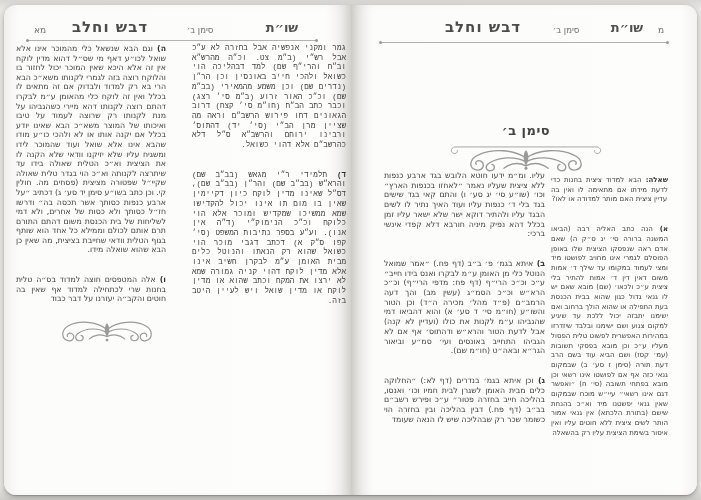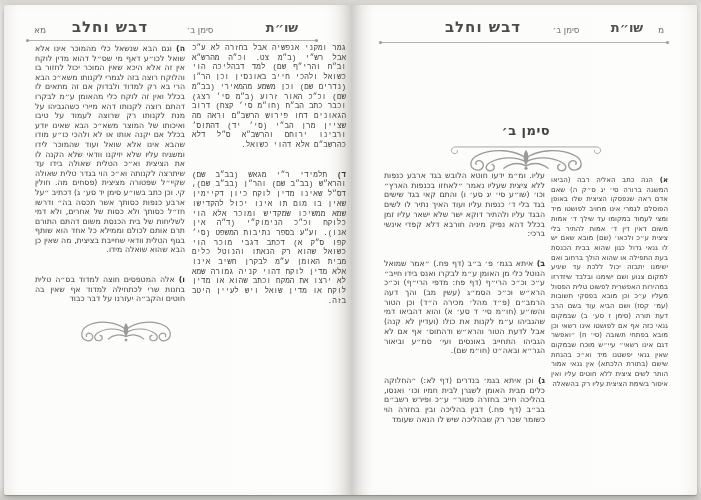--- a/index.html
+++ b/index.html
@@ -4,21 +4,21 @@
 <style>
   html,body{margin:0;padding:0;background:#dddcd9;}
   *{box-sizing:border-box;}
   .stage{
     position:relative;width:701px;height:500px;overflow:hidden;
     background:linear-gradient(#d8d7d4,#ecebe8 10px,#ecebe8 486px,#cfcecb);
     font-family:"DejaVu Sans",sans-serif;
   }
   .spread{
     position:absolute;left:4px;top:5px;width:693px;height:490px;
-    border-radius:2px;overflow:hidden;
+    border-radius:12px;overflow:hidden;
     box-shadow:0 2px 7px rgba(40,38,35,.35), 0 1px 1px rgba(0,0,0,.2);
   }
   .page{position:absolute;top:0;height:490px;background:#fdfdfc;}
   .page.left{
     left:0;width:347px;
     background:linear-gradient(to right,#f0efec 0,#fcfcfb 14px,#fdfdfc 320px,#f4f3f0 347px);
     box-shadow:inset -16px 0 20px -16px rgba(70,64,58,.38);
   }
   .page.right{
     left:347px;width:346px;
@@ -31,21 +31,21 @@
   .hdr-siman{font-size:8.5px;color:#6a6a68;text-align:center;}
   .hdr-pagenum{font-size:9px;color:#6a6a68;}
   .hdr-rule{position:absolute;height:3px;display:flex;align-items:center;}
   .hdr-rule .line{flex:1;height:1px;background:#b3b2af;}
   .hdr-rule .dot{width:3px;height:3px;border-radius:50%;background:#9a9997;}
   .col{position:absolute;direction:rtl;text-align:justify;color:#3e3d3b;}
   .para{margin:0;text-justify:inter-word;}
   .para + .para{margin-top:20px;}
   .para b{font-weight:bold;color:#333231;}
   .para.last-center{text-align-last:center;}
-  .lp-left{left:31px;top:39px;width:150px;font-size:7.8px;line-height:9.6px;}
+  .lp-left{left:12px;top:39px;width:150px;font-size:7.8px;line-height:9.6px;}
   .lp-right{left:188px;top:39px;width:154px;font-size:7.6px;line-height:9.7px;font-family:Liberation Mono, monospace;}
   .rp-left{left:33px;top:166px;width:161px;font-size:7.8px;line-height:9.7px;}
   .rp-right{left:200px;top:171px;width:117px;font-size:7px;line-height:9.7px;}
   .closing{direction:rtl;text-align:center;font-size:7.8px;color:#3e3d3b;margin-top:4px;}
   .siman-head{position:absolute;left:30px;top:118px;width:290px;text-align:center;
     font-size:13px;font-weight:bold;color:#434341;direction:rtl;letter-spacing:.5px;}
   .orn{position:absolute;}
   .orn-head{left:96px;top:136px;width:158px;height:34px;}
   .orn-end{display:block;margin:8px auto 0;width:118px;height:42px;}
 </style>
@@ -126,19 +126,20 @@
       <div class="col rp-left">
         <div>
             <p class="para">עליו. ומ״מ ידעו חוטא הלובש בגד ארבע כנפות ללא ציצית שעליו נאמר ״לאחזו בכנפות הארץ״ וכו׳ (שו״ע סי׳ יג סע׳ ו) והתם קאי בגד שישים בגד בלי ד׳ כנפות עליו ועוד האיך נתיר לו לשים הבגד עליו ולהתיר דוקא ישר שלא ישאר עליו זמן בכלל דהא נפיק מיניה חורבא דלא קפדי אינשי ברכי:</p>
             <p class="para"><b>ב) </b>איתא בגמ׳ פ׳ ב״ב (דף פח.) ״אמר שמואל הנוטל כלי מן האומן ע״מ לבקרו ואנס בידו חייב״ ע״כ וכ״כ הרי״ף (דף פח: מדפי הרי״ף) וכ״כ הרא״ש וכ״כ הסמ״ג (עשין מב) והך דעה הרמב״ם (פ״ד מהל׳ מכירה ה״ד) וכן הטור והשו״ע (חו״מ סי׳ ד סע׳ א) והוא דהביאו דמי שהגביהו ע״מ לקנות את כולו (ועדיין לא קנה) אבל לדעת הטור והרא״ש ודהתוס׳ אף אם לא הגביהו התחייב באונסים ועי׳ סמ״ע וביאור הגר״א ובאה״ט (חו״מ שם).</p>
             <p class="para"><b>ג) </b>וכן איתא בגמ׳ בנדרים (דף לא:) ״החלוקה כלים מבית האומן לשגרן לבית חמיו וכו׳ ואנסו, בהליכה חייב בחזרה פטור״ ע״כ ופירש רשב״ם בב״ב (דף פח.) דבין בהליכה ובין בחזרה הוי כשומר שכר רק שבהליכה שיש לו הנאה שעומד</p>
           </div>
       </div>
 
       <div class="col rp-right">
         <div>
+            <p class="para last-center"><b>שאלה: </b>הבא למדוד ציצית בחנות כדי לדעת מידתו אם מתאימה לו ואין בה עדיין ציצית האם מותר למדודה או לאו?</p>
             <p class="para"><b>א) </b>הנה כתב האליה רבה (הביאו המשנה ברורה סי׳ יג ס״ק ה) שאם אדם ראה שנפסקו הציצית שלו באופן הפוסלם לגמרי אינו מחויב לפושטו מיד ומצי לעמוד במקומו עד שילך ד׳ אמות משום דאין דין ד׳ אמות להתיר בלי ציצית ע״כ ולכאו׳ (שם) מובא שאם יש לו גנאי גדול כגון שהוא בבית הכנסת בעת התפילה או שהוא הולך ברחוב ואם ישימנו יתבזה יכול ללכת עד שיגיע למקום צנוע ושם ישימנו ובלבד שיזדרזו במהירות האפשרית לפשוט טלית הפסול מעליו ע״כ וכן מובא בפסקי תשובות (עמ׳ קסז) ושם הביא עוד בשם הרב דעת תורה (סימן ז סע׳ ב) שבמקום גנאי כזה אף אם לפושטו אינו רשאי וכן מובא בפתחי תשובה (סי׳ ח) ״ואפשר דגם אינו רשאי״ עיי״ש מוכח שבמקום שאין גנאי יפשטנו מיד וא״כ בהנחת שישם (בתורת הלכתא) אין גנאי אמור הותר לשים ציצית ללא חוטים עליו ואין איסור בשימת הציצית עליו רק בהשאלה</p>
           </div>
       </div>
     </section>
 
   </div>
 </div>
 
 </body></html>

